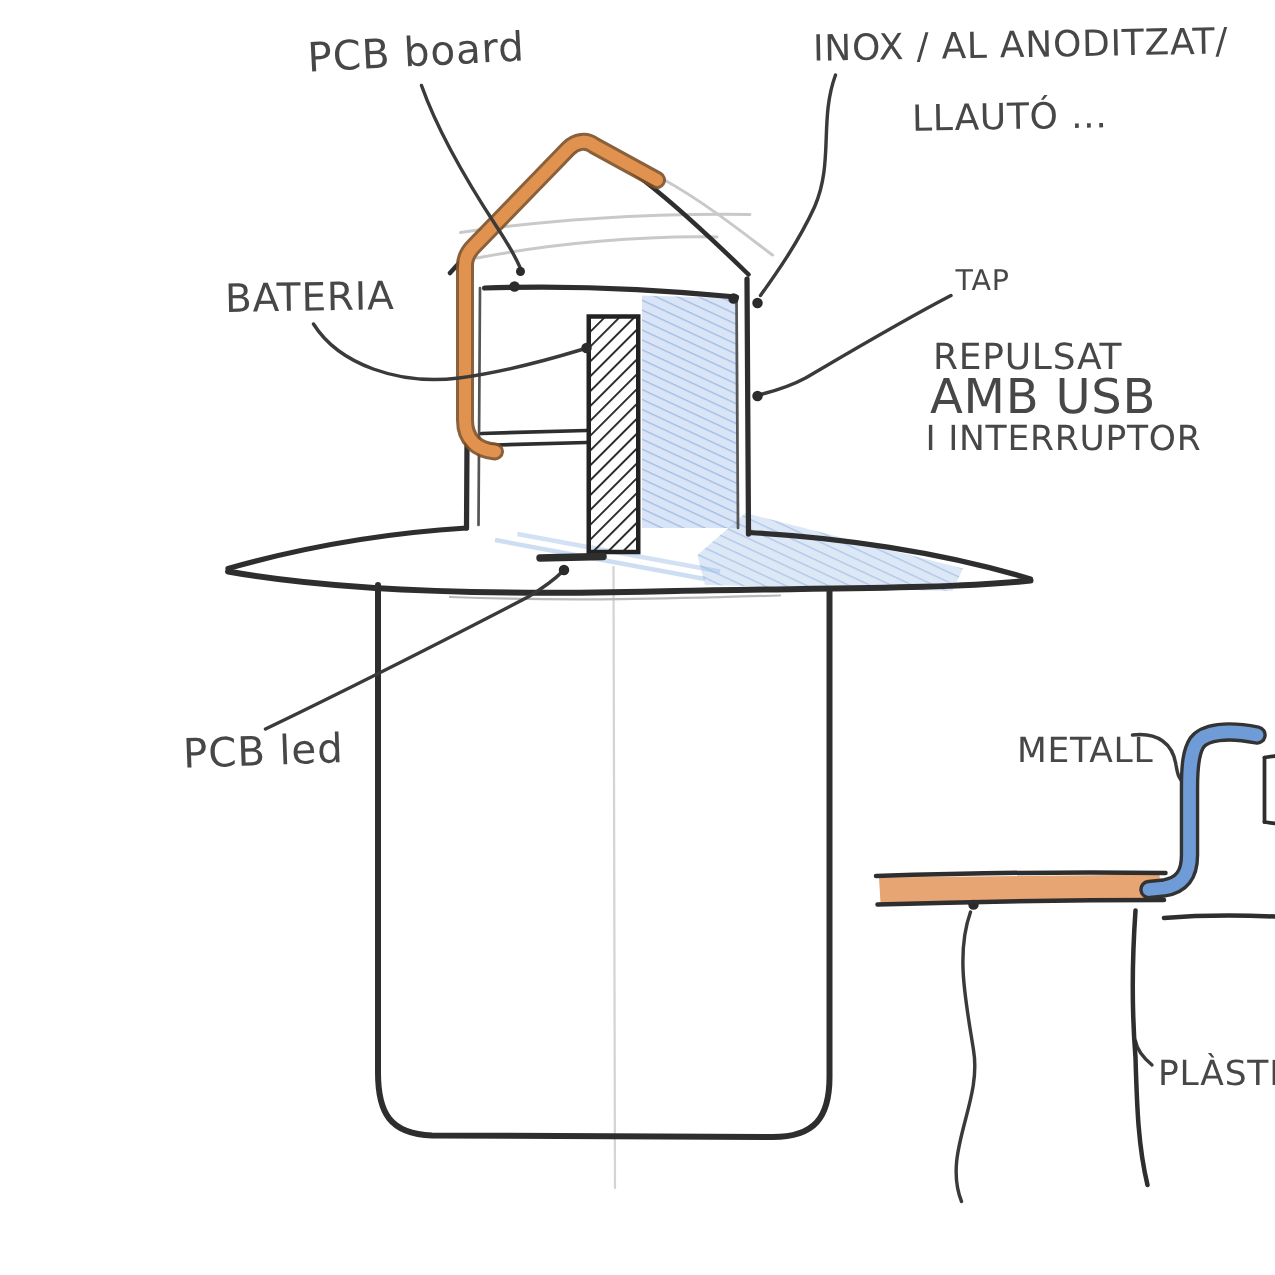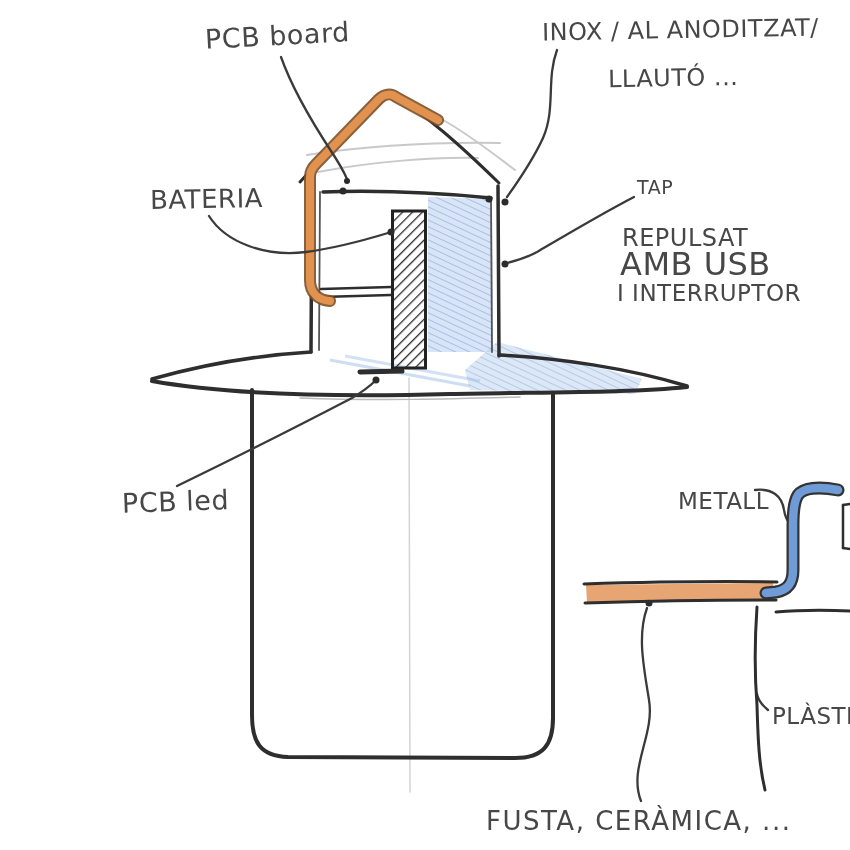--- a/index.html
+++ b/index.html
@@ -138,15 +138,14 @@
   <div class="lbl" style="left:620px; top:245px; font-size:32px;">AMB USB</div>
 
   <div class="lbl" style="left:617px; top:280px; font-size:23px;">I INTERRUPTOR</div>
 
   <div class="lbl" style="left:122px; top:486px; font-size:27px; transform:rotate(-2deg);">PCB led</div>
 
   <div class="lbl" style="left:678px; top:476px; font-size:23px;margin-top:12px;">METALL</div>
 
   <div class="lbl" style="left:772px; top:703px; font-size:23px;">PLÀSTIC</div>
 
-  <div class="lbl" style="left:486px; top:806px; font-size:26px; letter-spacing:1.5px;">FUSTA, CERÀMICA, ...</div>
 
 </div>
 
 </body></html>

